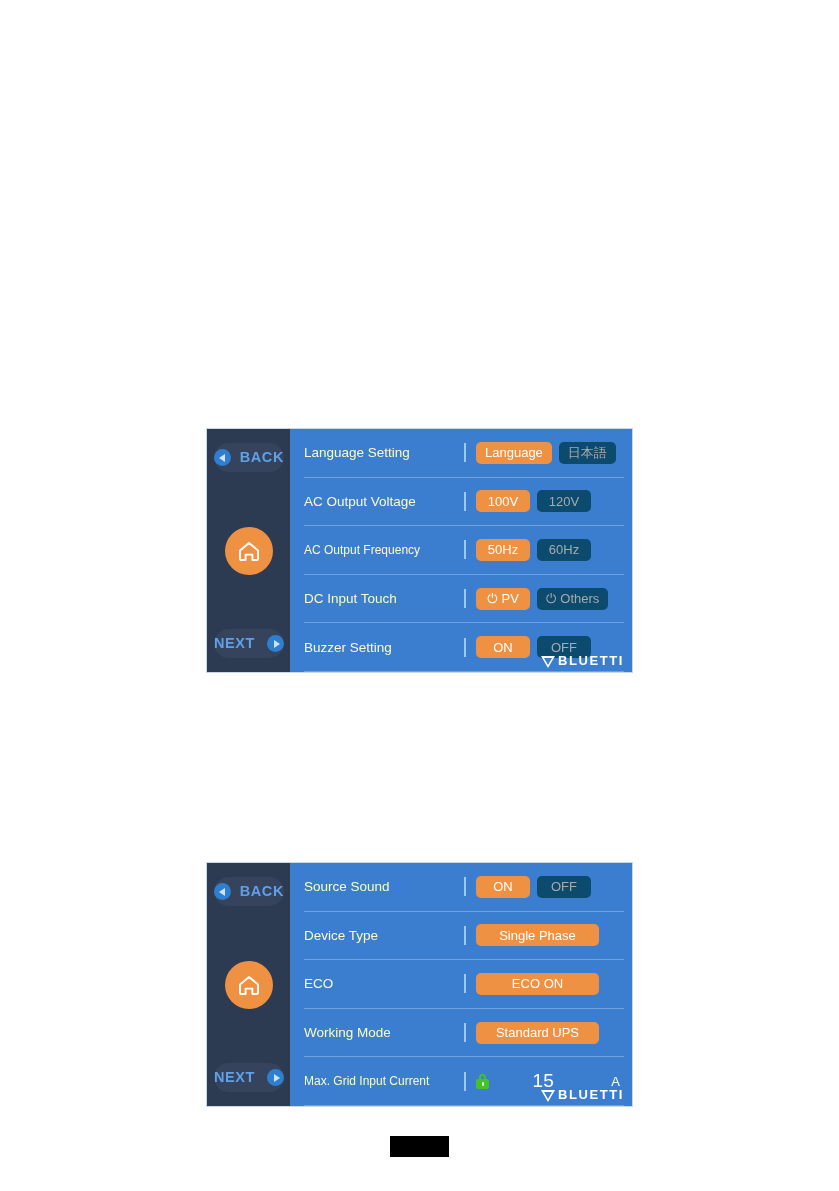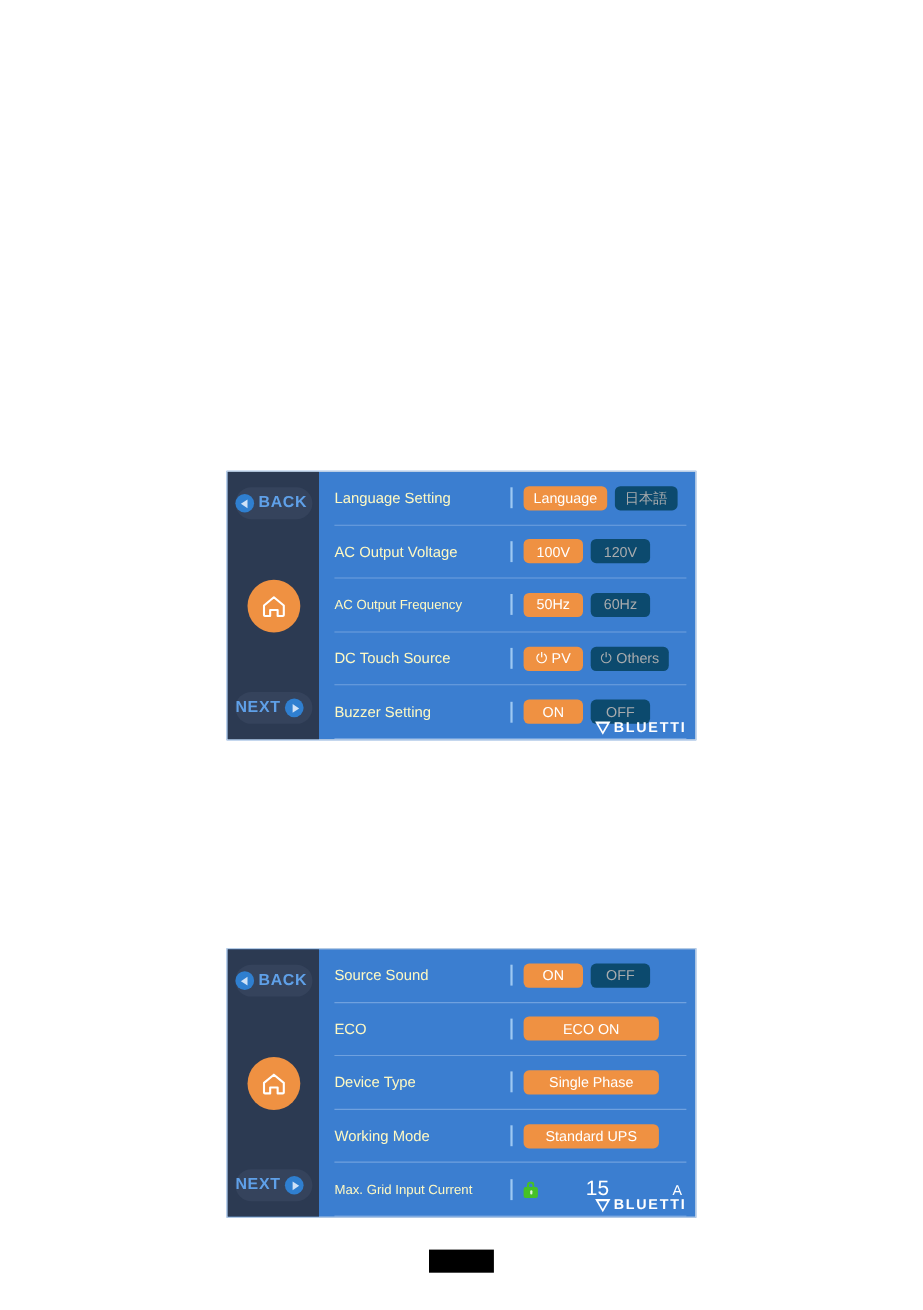--- a/index.html
+++ b/index.html
@@ -37,21 +37,21 @@
   }
   .rail-pill {
     position: absolute;
     left: 7px;
     width: 70px;
     height: 29px;
     border-radius: 15px;
     background: #35435c;
     display: flex;
     align-items: center;
-    justify-content: flex-start;
+    justify-content: space-between;
     gap: 4px;
     color: #5fa0e8;
     font-size: 14.5px;
     font-weight: bold;
     letter-spacing: .6px;
   }
   .rail-pill.back { top: 14px; }
   .rail-pill.next { bottom: 14px; }
   .rail-pill .lbl { line-height: 1; }
 
@@ -298,21 +298,21 @@
     <div class="row">
       <div class="row-label sm">AC Output Frequency</div>
       <div class="vsep"></div>
       <div class="opts">
         <span class="opt on">50Hz</span>
         <span class="opt off">60Hz</span>
       </div>
     </div>
 
     <div class="row">
-      <div class="row-label">DC Touch Source</div>
+      <div class="row-label">DC Input Touch</div>
       <div class="vsep"></div>
       <div class="opts">
         <span class="opt on">
           <span class="pwr">⏻</span>
           <span>PV</span>
         </span>
         <span class="opt off">
           <span class="pwr">⏻</span>
           <span>Others</span>
         </span>
@@ -367,32 +367,32 @@
     <div class="row">
       <div class="row-label">Source Sound</div>
       <div class="vsep"></div>
       <div class="opts">
         <span class="opt on">ON</span>
         <span class="opt off">OFF</span>
       </div>
     </div>
 
     <div class="row">
+      <div class="row-label">Device Type</div>
+      <div class="vsep"></div>
+      <div class="opts">
+        <span class="opt on wide">Single Phase</span>
+      </div>
+    </div>
+
+    <div class="row">
       <div class="row-label">ECO</div>
       <div class="vsep"></div>
       <div class="opts">
         <span class="opt on wide">ECO ON</span>
-      </div>
-    </div>
-
-    <div class="row">
-      <div class="row-label">Device Type</div>
-      <div class="vsep"></div>
-      <div class="opts">
-        <span class="opt on wide">Single Phase</span>
       </div>
     </div>
 
     <div class="row">
       <div class="row-label">Working Mode</div>
       <div class="vsep"></div>
       <div class="opts">
         <span class="opt on wide">Standard UPS</span>
       </div>
     </div>

